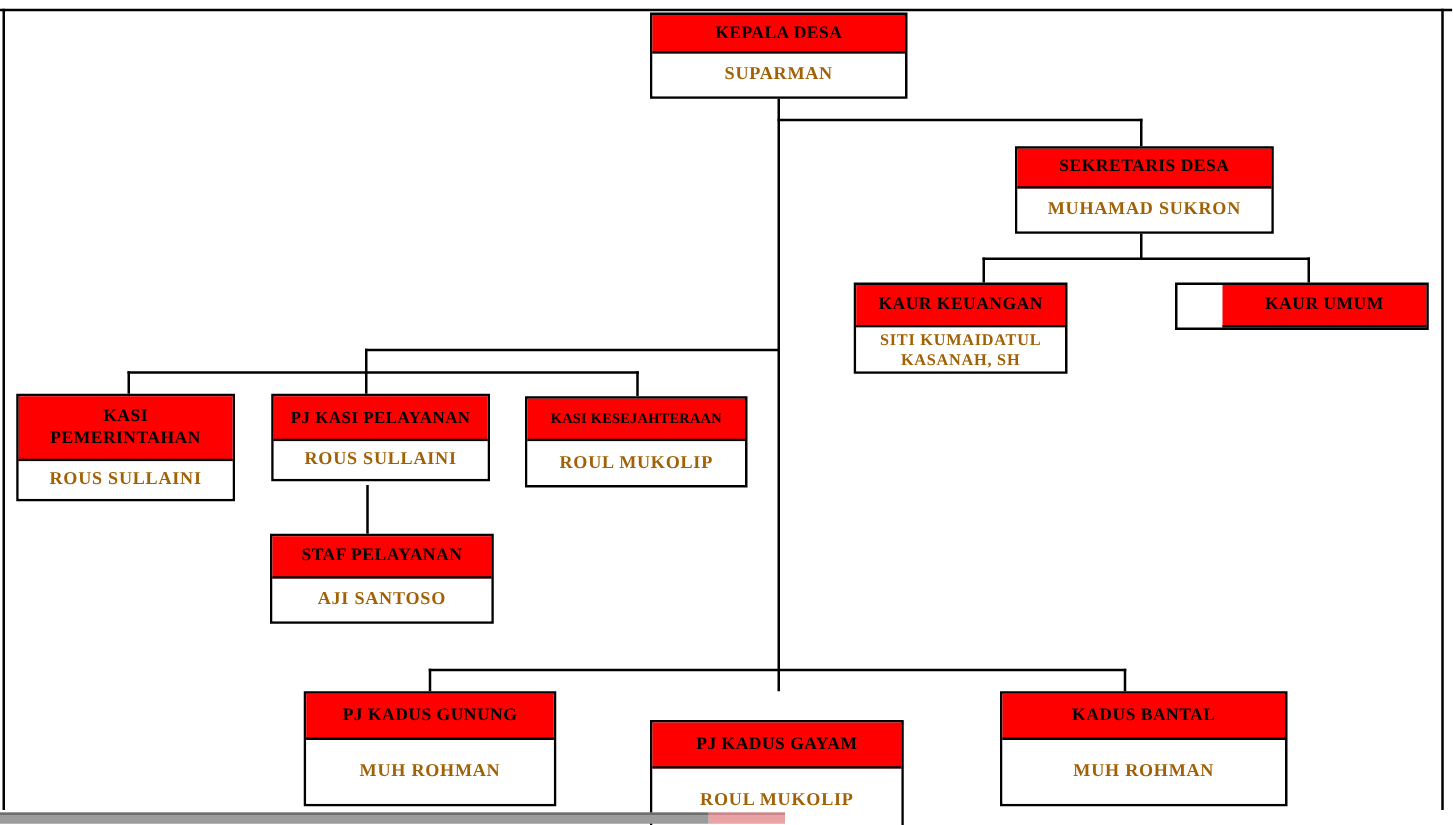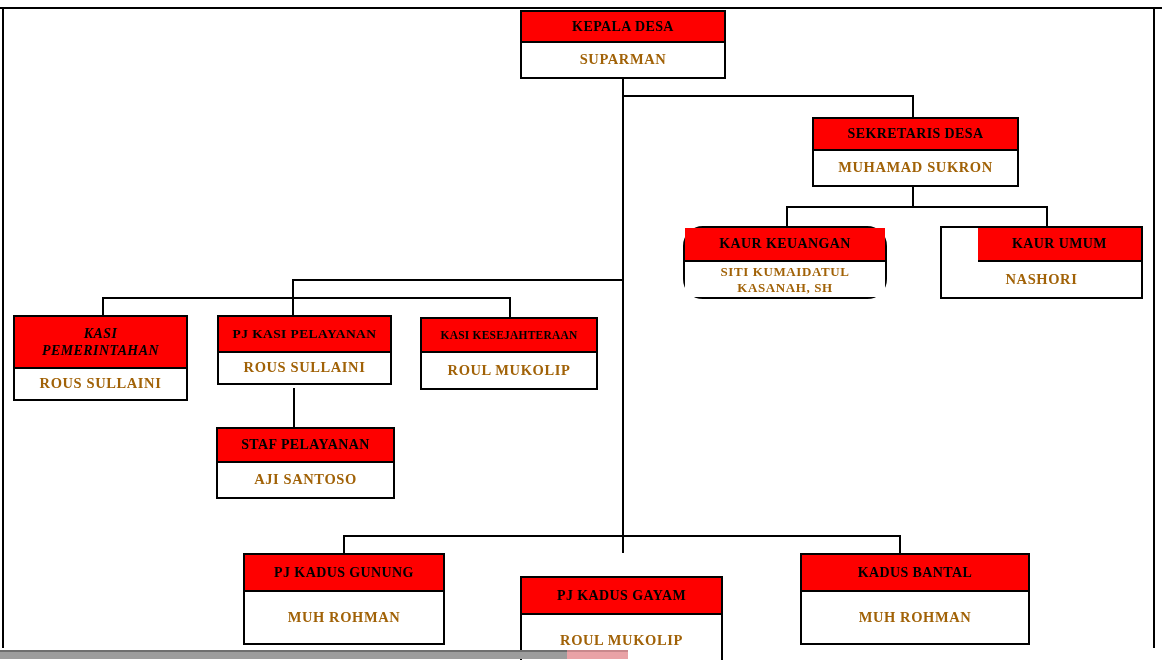--- a/index.html
+++ b/index.html
@@ -48,23 +48,23 @@
     font-size:14.5px;
     letter-spacing:.6px;
     display:flex;align-items:center;justify-content:center;
     line-height:1.2;
     padding:0 4px;
     box-sizing:border-box;
   }
   
   #n-kepala{left:520px;top:10px;width:206px;}           #n-kepala .node-title{height:31px;} #n-kepala .node-name{height:34px;}
   #n-sekretaris{left:812px;top:117px;width:207px;}      #n-sekretaris .node-title{height:32px;} #n-sekretaris .node-name{height:34px;}
-  #n-kaur-keuangan{left:683px;top:226px;width:204px;border-radius:20px;}   #n-kaur-keuangan .node-title{height:34px;} #n-kaur-keuangan .node-name{height:35px;font-size:13px;}
+  #n-kaur-keuangan{left:683px;top:226px;width:171px;}   #n-kaur-keuangan .node-title{height:34px;} #n-kaur-keuangan .node-name{height:35px;font-size:13px;}
   #n-kaur-umum{left:940px;top:226px;width:203px;}       #n-kaur-umum .node-title{height:34px;margin-left:36px;} #n-kaur-umum .node-name{height:35px;}
-  #n-kasi-pemerintahan{left:13px;top:315px;width:175px;}#n-kasi-pemerintahan .node-title{height:52px;padding:16px 22px;font-style:italic;} #n-kasi-pemerintahan .node-name{height:30px;}
+  #n-kasi-pemerintahan{left:13px;top:315px;width:175px;}#n-kasi-pemerintahan .node-title{height:52px;padding:16px 22px;} #n-kasi-pemerintahan .node-name{height:30px;}
   #n-pj-kasi-pelayanan{left:217px;top:315px;width:175px;}#n-pj-kasi-pelayanan .node-title{height:36px;font-size:13.5px;} #n-pj-kasi-pelayanan .node-name{height:30px;}
   #n-kasi-kesejahteraan{left:420px;top:317px;width:178px;}#n-kasi-kesejahteraan .node-title{height:34px;font-size:11.5px;letter-spacing:.2px;} #n-kasi-kesejahteraan .node-name{height:35px;}
   #n-staf-pelayanan{left:216px;top:427px;width:179px;}  #n-staf-pelayanan .node-title{height:34px;} #n-staf-pelayanan .node-name{height:34px;}
   #n-pj-kadus-gunung{left:243px;top:553px;width:202px;} #n-pj-kadus-gunung .node-title{height:37px;} #n-pj-kadus-gunung .node-name{height:51px;}
   #n-pj-kadus-gayam{left:520px;top:576px;width:203px;}  #n-pj-kadus-gayam .node-title{height:37px;} #n-pj-kadus-gayam .node-name{height:51px;}
   #n-kadus-bantal{left:800px;top:553px;width:230px;}    #n-kadus-bantal .node-title{height:37px;} #n-kadus-bantal .node-name{height:51px;}
 
   
   .bottom-bar-gray{
     position:absolute;left:0;top:650px;width:567px;height:9px;
@@ -116,21 +116,20 @@
     <div class="node-name">MUHAMAD SUKRON</div>
   </div>
 
   <div class="node" id="n-kaur-keuangan">
     <div class="node-title">KAUR KEUANGAN</div>
     <div class="node-name">SITI KUMAIDATUL KASANAH, SH</div>
   </div>
 
   <div class="node" id="n-kaur-umum">
     <div class="node-title">KAUR UMUM</div>
-    <div class="node-name">NASHORI</div>
   </div>
 
   <div class="node" id="n-kasi-pemerintahan">
     <div class="node-title">KASI PEMERINTAHAN</div>
     <div class="node-name">ROUS SULLAINI</div>
   </div>
 
   <div class="node" id="n-pj-kasi-pelayanan">
     <div class="node-title">PJ KASI PELAYANAN</div>
     <div class="node-name">ROUS SULLAINI</div>

